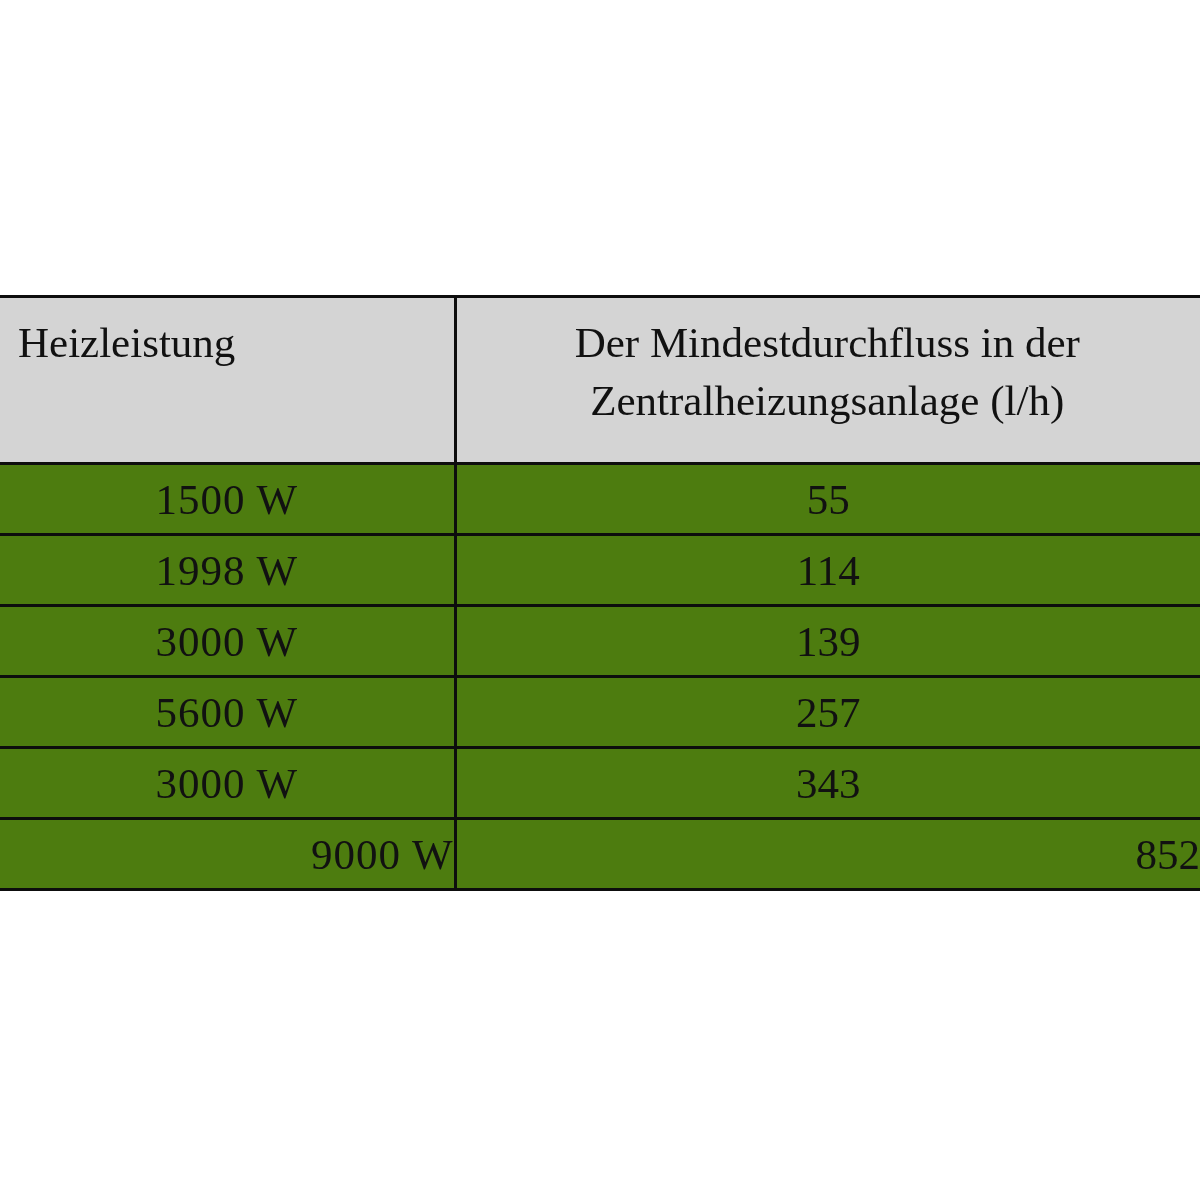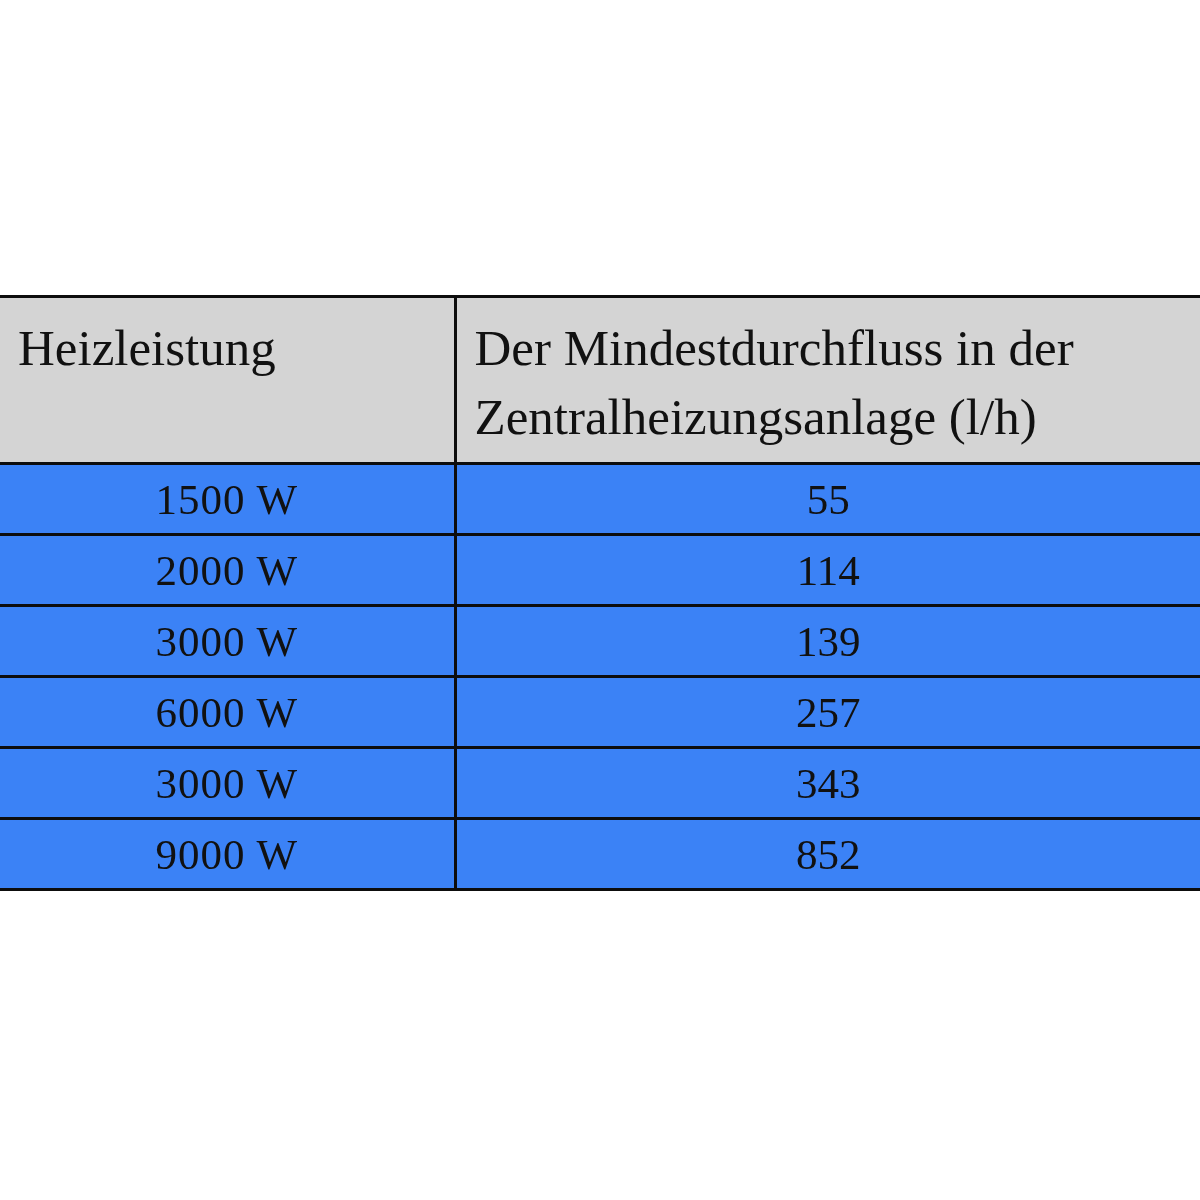--- a/index.html
+++ b/index.html
@@ -50,56 +50,58 @@
 
   
   table.spec-table th.col-a,
   table.spec-table td.col-a {
     border-right: 3px solid #0d0d0d;
   }
 
   thead th {
     background: #d4d4d4;
     font-weight: normal;
-    font-size: 51px;
+    font-size: 43px;
     line-height: 1.35;
     text-align: left;
     vertical-align: top;
     height: 148px;
   }
 
   thead th.col-a {
     padding: 16px 0 0 18px;
     white-space: nowrap;
   }
 
   thead th.col-b {
     padding: 16px 20px 0 18px;
   }
 
   tbody td {
     font-size: 43px;
     line-height: 1.0;
     text-align: center;
     height: 68px;
-    background: #3b82f6;
+    background: #4d7c0f;
     border-top: 2px solid #0d0d0d;
     border-bottom: 2px solid #0d0d0d;
   }
 
   tbody tr:last-child td {
     border-bottom: 3px solid #0d0d0d;
+    text-align: right;
   }
 
   tbody td.col-a {
     letter-spacing: 1px;
   }
 
   .cell-text {
     display: block;
+    text-align: center;
   }
 </style>
 </head>
 <body>
 
 <div class="page">
 
   <div class="table-wrap">
     <table class="spec-table">
       <colgroup>
@@ -114,29 +116,29 @@
             <span class="cell-text">Zentralheizungsanlage (l/h)</span>
           </th>
         </tr>
       </thead>
       <tbody>
         <tr>
           <td class="col-a">1500 W</td>
           <td class="col-b">55</td>
         </tr>
         <tr>
-          <td class="col-a">2000 W</td>
+          <td class="col-a">1998 W</td>
           <td class="col-b">114</td>
         </tr>
         <tr>
           <td class="col-a">3000 W</td>
           <td class="col-b">139</td>
         </tr>
         <tr>
-          <td class="col-a">6000 W</td>
+          <td class="col-a">5600 W</td>
           <td class="col-b">257</td>
         </tr>
         <tr>
           <td class="col-a">3000 W</td>
           <td class="col-b">343</td>
         </tr>
         <tr>
           <td class="col-a">9000 W</td>
           <td class="col-b">852</td>
         </tr>

